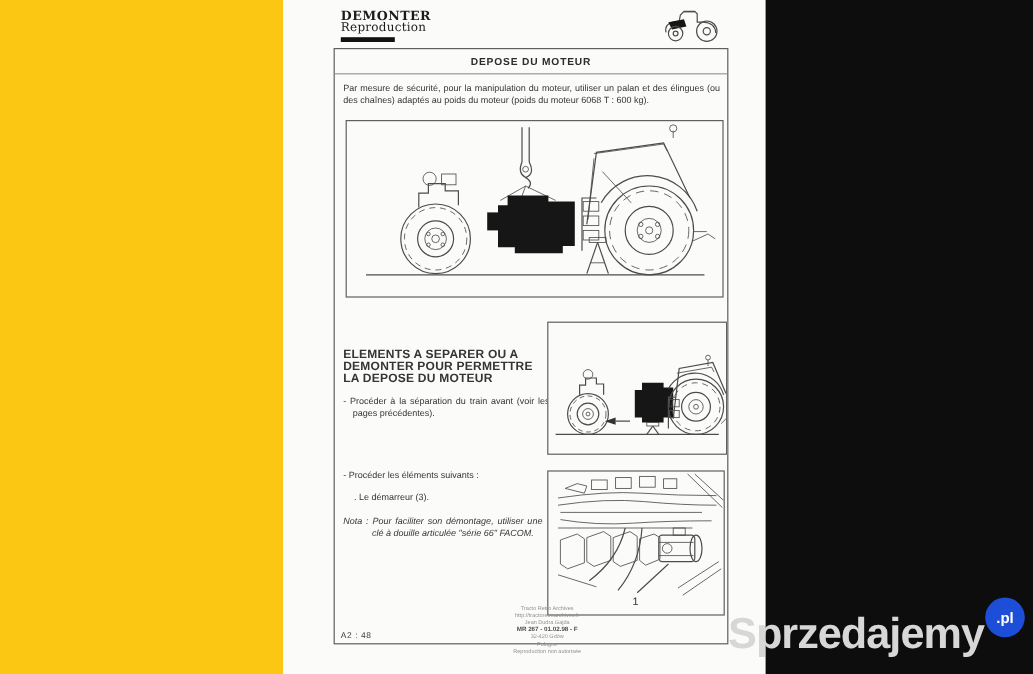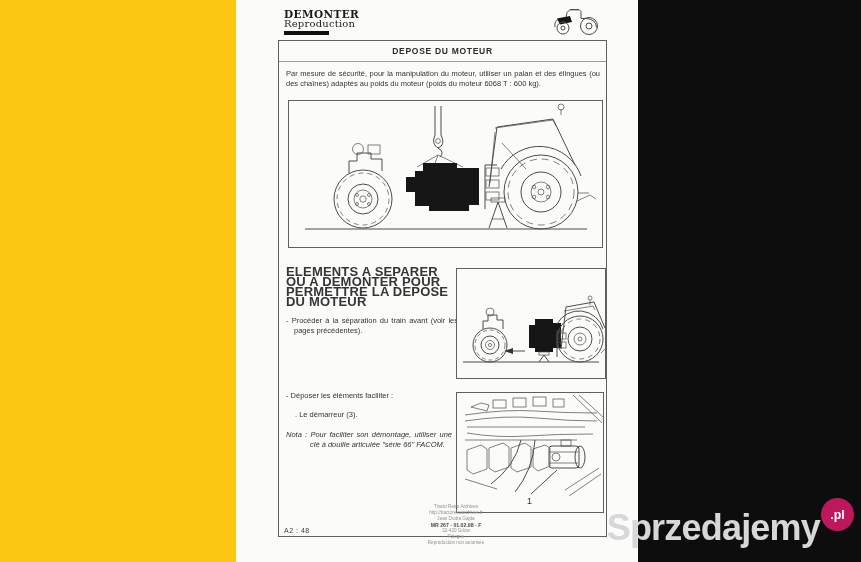--- a/index.html
+++ b/index.html
@@ -26,21 +26,21 @@
 
   .intro { position:absolute; left:7px; top:28px; width:314px; font-size:7.5px; line-height:10px;
            color:#353535; text-align:justify; }
 
   .figbox { position:absolute; border:1px solid #606060; background:#fbfbf9; }
   .fig1 { left:9px;  top:59px;  width:315px; height:148px; }
   .fig2 { left:177px; top:227px; width:150px; height:111px; }
   .fig3 { left:177px; top:351px; width:148px; height:121px; }
 
   .sec2 { position:absolute; left:7px; top:226px; width:172px; color:#353535; }
-  .sec2 .hd { font-size:13px; font-weight:bold; line-height:10px; letter-spacing:0.2px; }
+  .sec2 .hd { font-size:10px; font-weight:bold; line-height:10px; letter-spacing:0.2px;margin-top:24px; }
   .sec2 .bl { margin-top:9px; font-size:7.5px; line-height:10px; padding-left:8px; text-indent:-8px; text-align:justify; }
 
   .sec3 { position:absolute; left:7px; top:350px; width:166px; color:#353535; }
   .sec3 .b1 { font-size:7.5px; line-height:10px; }
   .sec3 .b2 { margin-top:9px; margin-left:9px; font-size:7.5px; line-height:10px; }
   .sec3 .nota { margin-top:10px; font-size:7.5px; line-height:10px; font-style:italic;
                 padding-left:24px; text-indent:-24px; text-align:justify; }
   .sec3 .nota b { font-weight:normal; }
 
   .pageno { position:absolute; left:48px; top:527px; font-size:7px; color:#3c3c3c; letter-spacing:0.5px; }
@@ -183,21 +183,21 @@
           <path class="ln" d="M100,88 v-26 h6"></path>
           <rect class="thin" x="101" y="64" width="8" height="6"></rect>
           <rect class="thin" x="101" y="73" width="8" height="6"></rect>
           <line class="thin" x1="133" y1="36" x2="133" y2="31"></line>
           <circle class="thin" cx="133" cy="29" r="2"></circle>
           <path class="thin" d="M144,84 l4,-4"></path>
         </svg>
       </div>
 
       <div class="sec3">
-        <div class="b1">-  Déposer les éléments faciliter :</div>
+        <div class="b1">-  Procéder les éléments suivants :</div>
         <div class="b2">.  Le démarreur (3).</div>
         <div class="nota"><b>Nota :</b><span> Pour faciliter son démontage, utiliser une clé à douille articulée "série 66" FACOM.</span></div>
       </div>
 
       <div class="figbox fig3">
         <svg width="146" height="119" viewBox="0 0 146 119">
           <path class="thin" d="M14,14 l10,-4 l8,2 l-2,6 z"></path>
           <rect class="thin" x="36" y="7" width="13" height="8"></rect>
           <rect class="thin" x="56" y="5" width="13" height="9"></rect>
           <rect class="thin" x="76" y="4" width="13" height="9"></rect>
@@ -240,16 +240,16 @@
       <div class="bold">MR 267 - 01.02.98 - F</div>
       <div>32-420 Gdów</div>
       <div>Pologne</div>
       <div>Reproduction non autorisée</div>
     </div>
 
   </div>
 
   <div class="band-black" style="background: rgb(13, 13, 13);">
     <div class="wm-text">Sprzedajemy</div>
-    <div class="wm-badge" style="background: #be185d;">.pl</div>
+    <div class="wm-badge" style="background: #1d4ed8;">.pl</div>
   </div>
 
 </div>
 
 </body></html>

